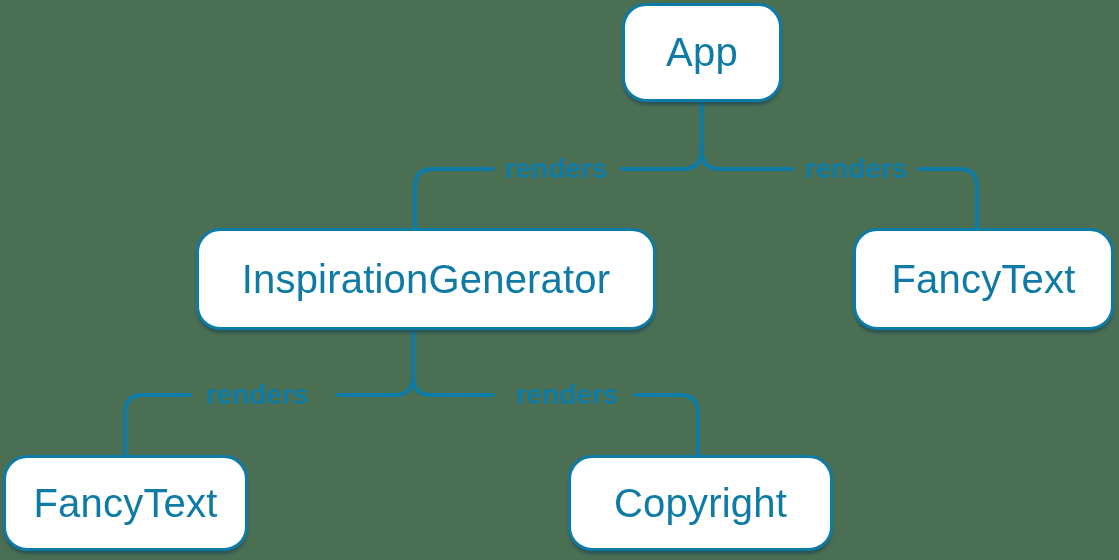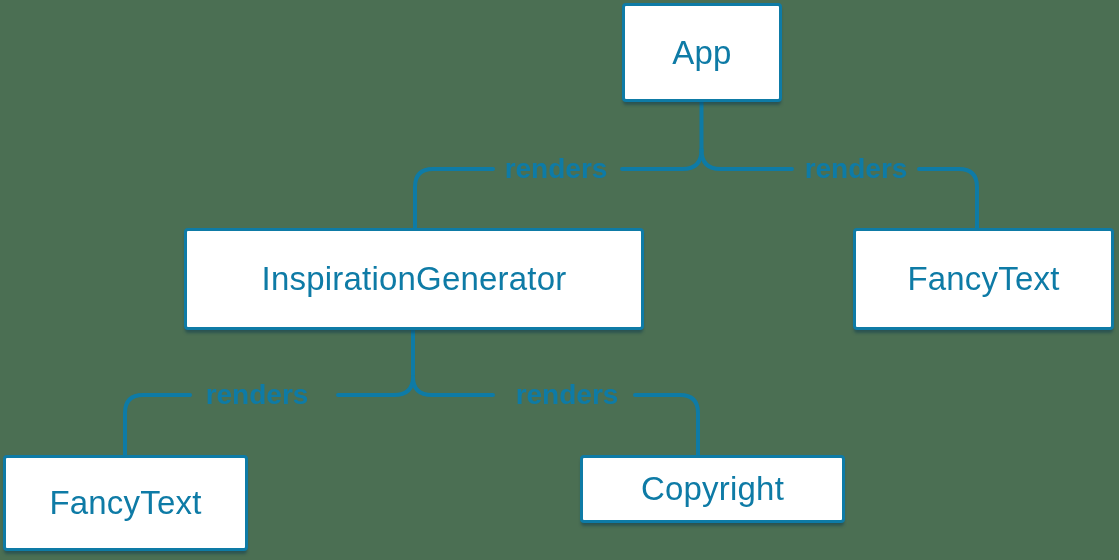--- a/index.html
+++ b/index.html
@@ -27,35 +27,35 @@
   svg.edges path {
     stroke: var(--accent);
     stroke-width: 4;
     fill: none;
     stroke-linecap: round;
   }
   .node {
     position: absolute;
     background: var(--box-fill);
     border: 3px solid var(--accent);
-    border-radius: 4px;
+    border-radius: 24px;
     box-shadow: 0 4px 3px -1px var(--shadow);
     display: flex;
     align-items: center;
     justify-content: center;
     color: var(--accent);
-    font-size: 33px;
+    font-size: 40px;
     font-weight: 400;
     letter-spacing: 0.2px;
   }
   .node-app        { left: 622px; top: 3px;   width: 160px; height: 99px; }
-  .node-ig         { left: 184px; top: 228px; width: 460px; height: 102px; }
+  .node-ig         { left: 196px; top: 228px; width: 460px; height: 102px; }
   .node-ft-top     { left: 853px; top: 228px; width: 261px; height: 102px; }
   .node-ft-bottom  { left: 3px;   top: 455px; width: 245px; height: 96px; }
-  .node-copyright  { left: 568px; top: 455px; width: 265px; height: 68px; margin-left: 12px; }
+  .node-copyright  { left: 568px; top: 455px; width: 265px; height: 96px; }
   .edge-label {
     position: absolute;
     transform: translate(-50%, -50%);
     color: var(--accent);
     font-size: 28px;
     font-weight: 700;
     white-space: nowrap;
   }
   .edge-label-1 { left: 556px; top: 169px; }
   .edge-label-2 { left: 856px; top: 169px; }

